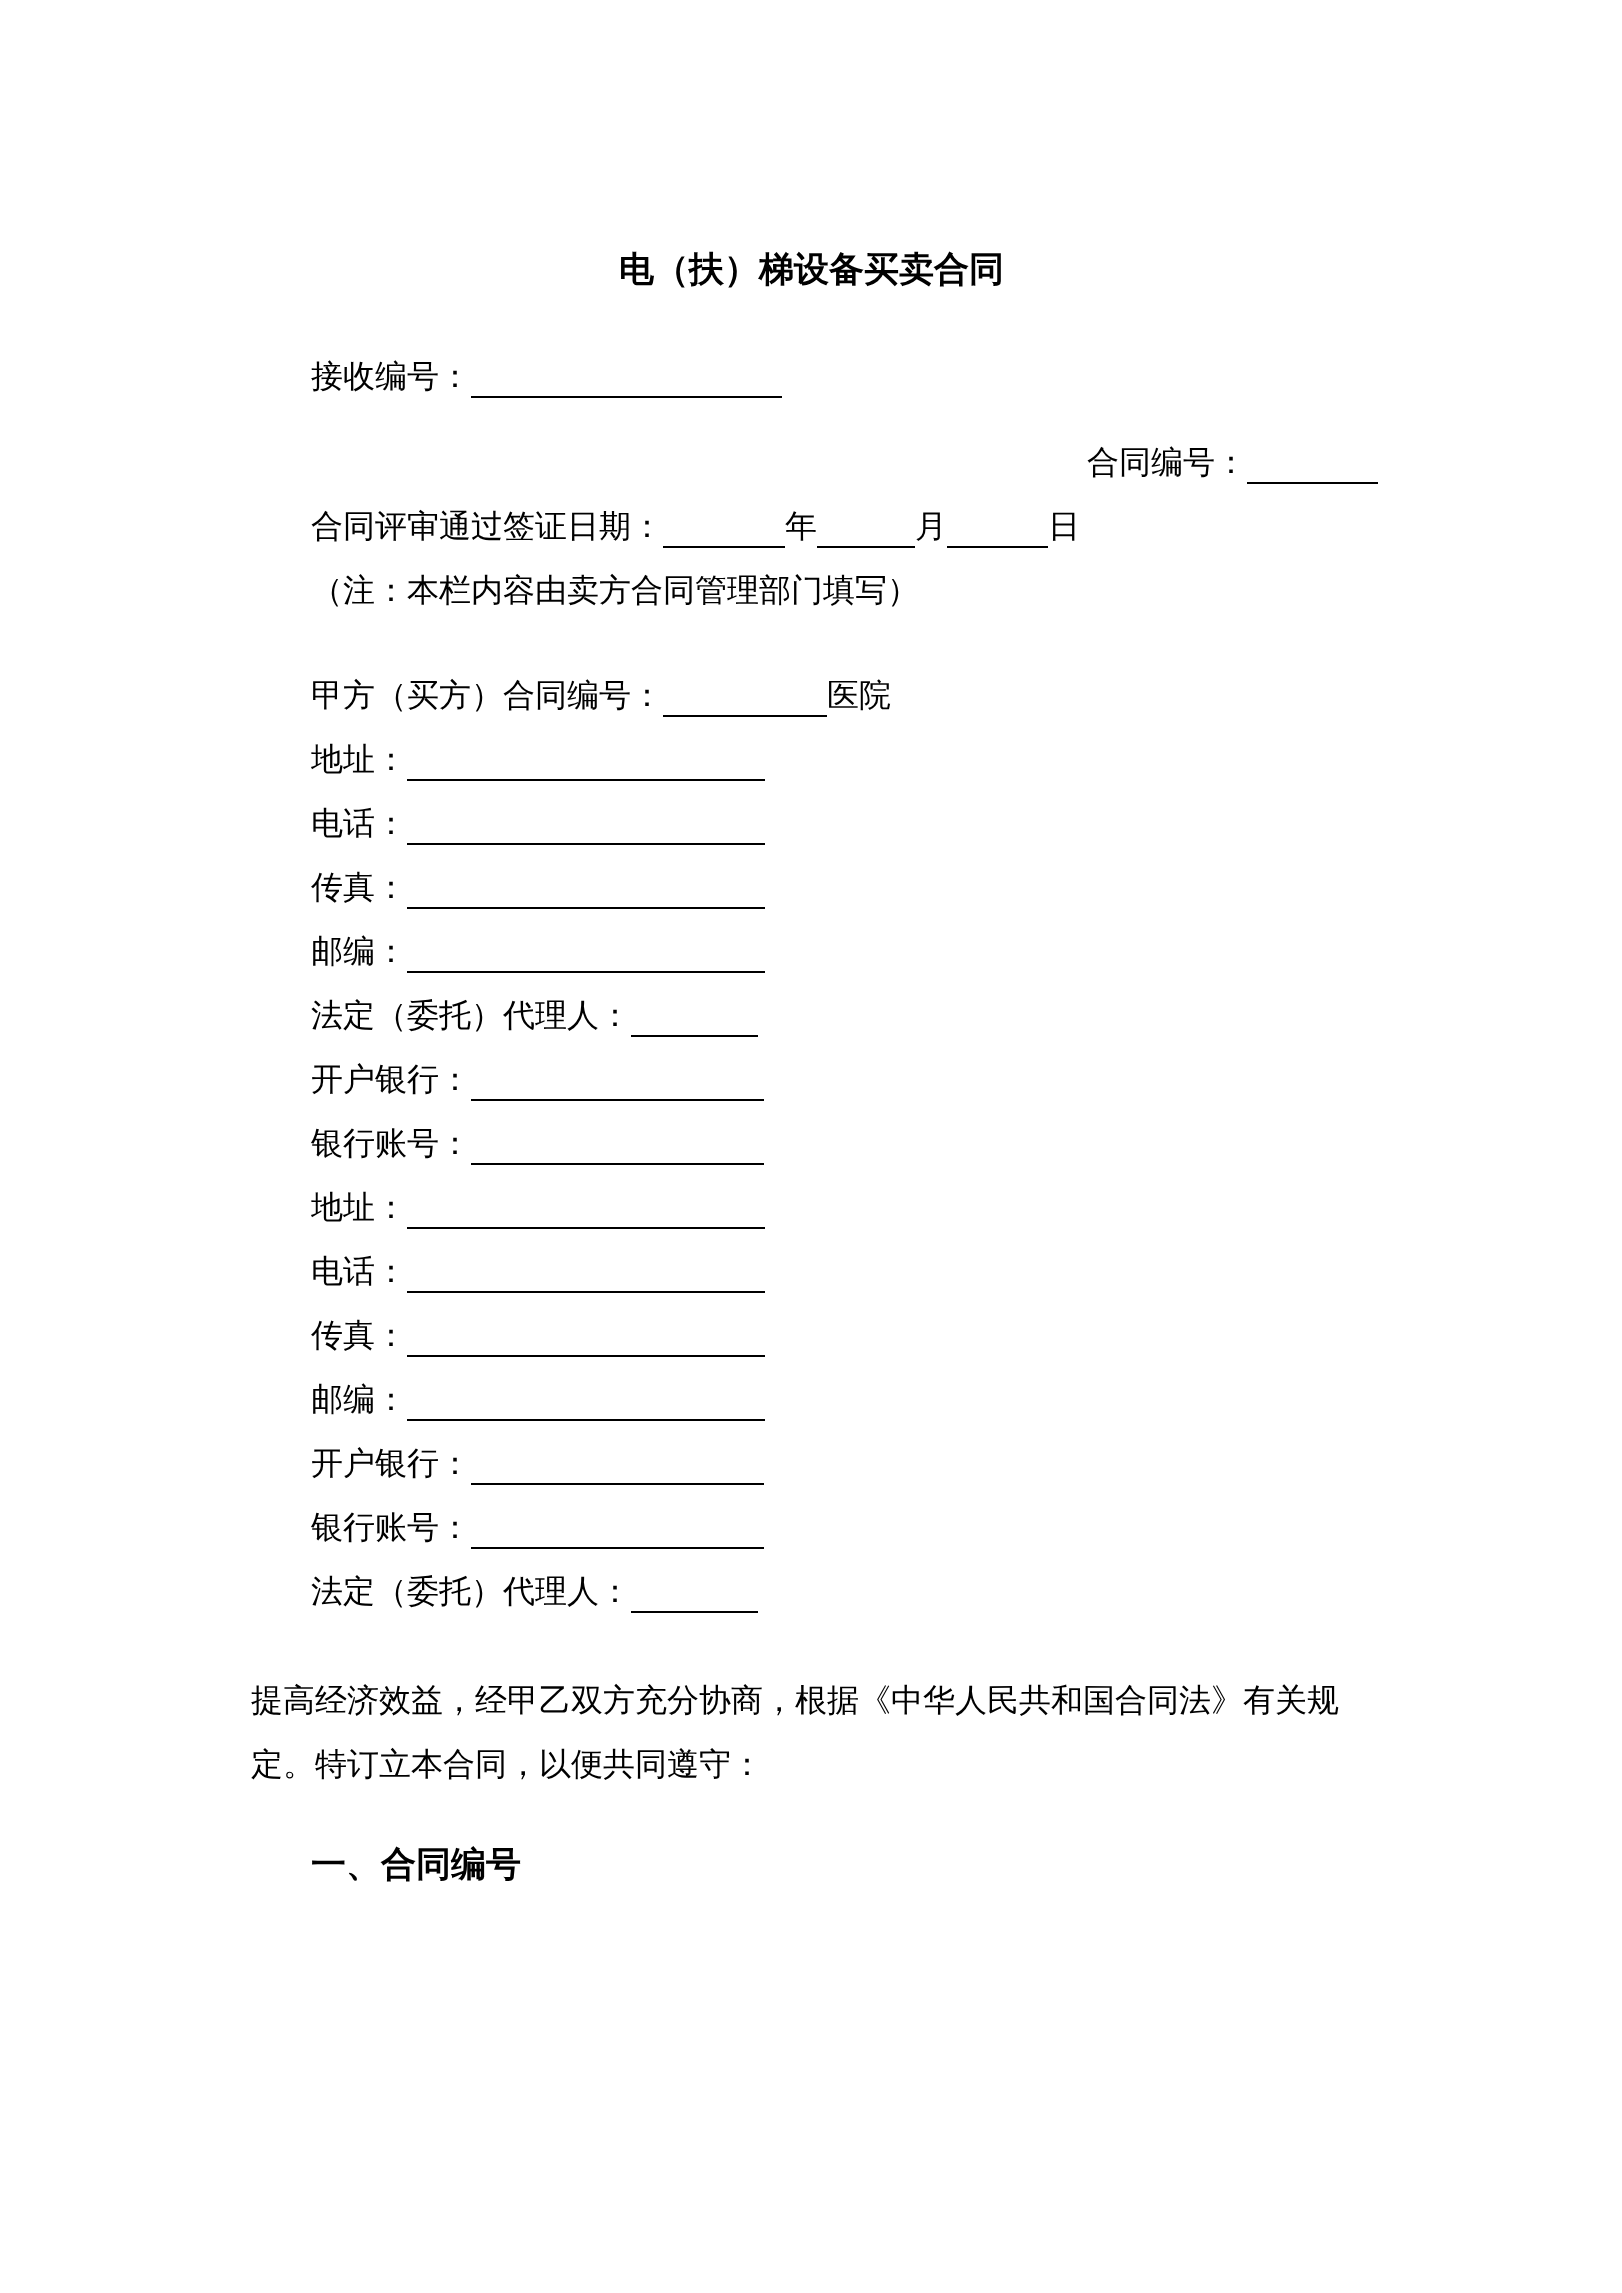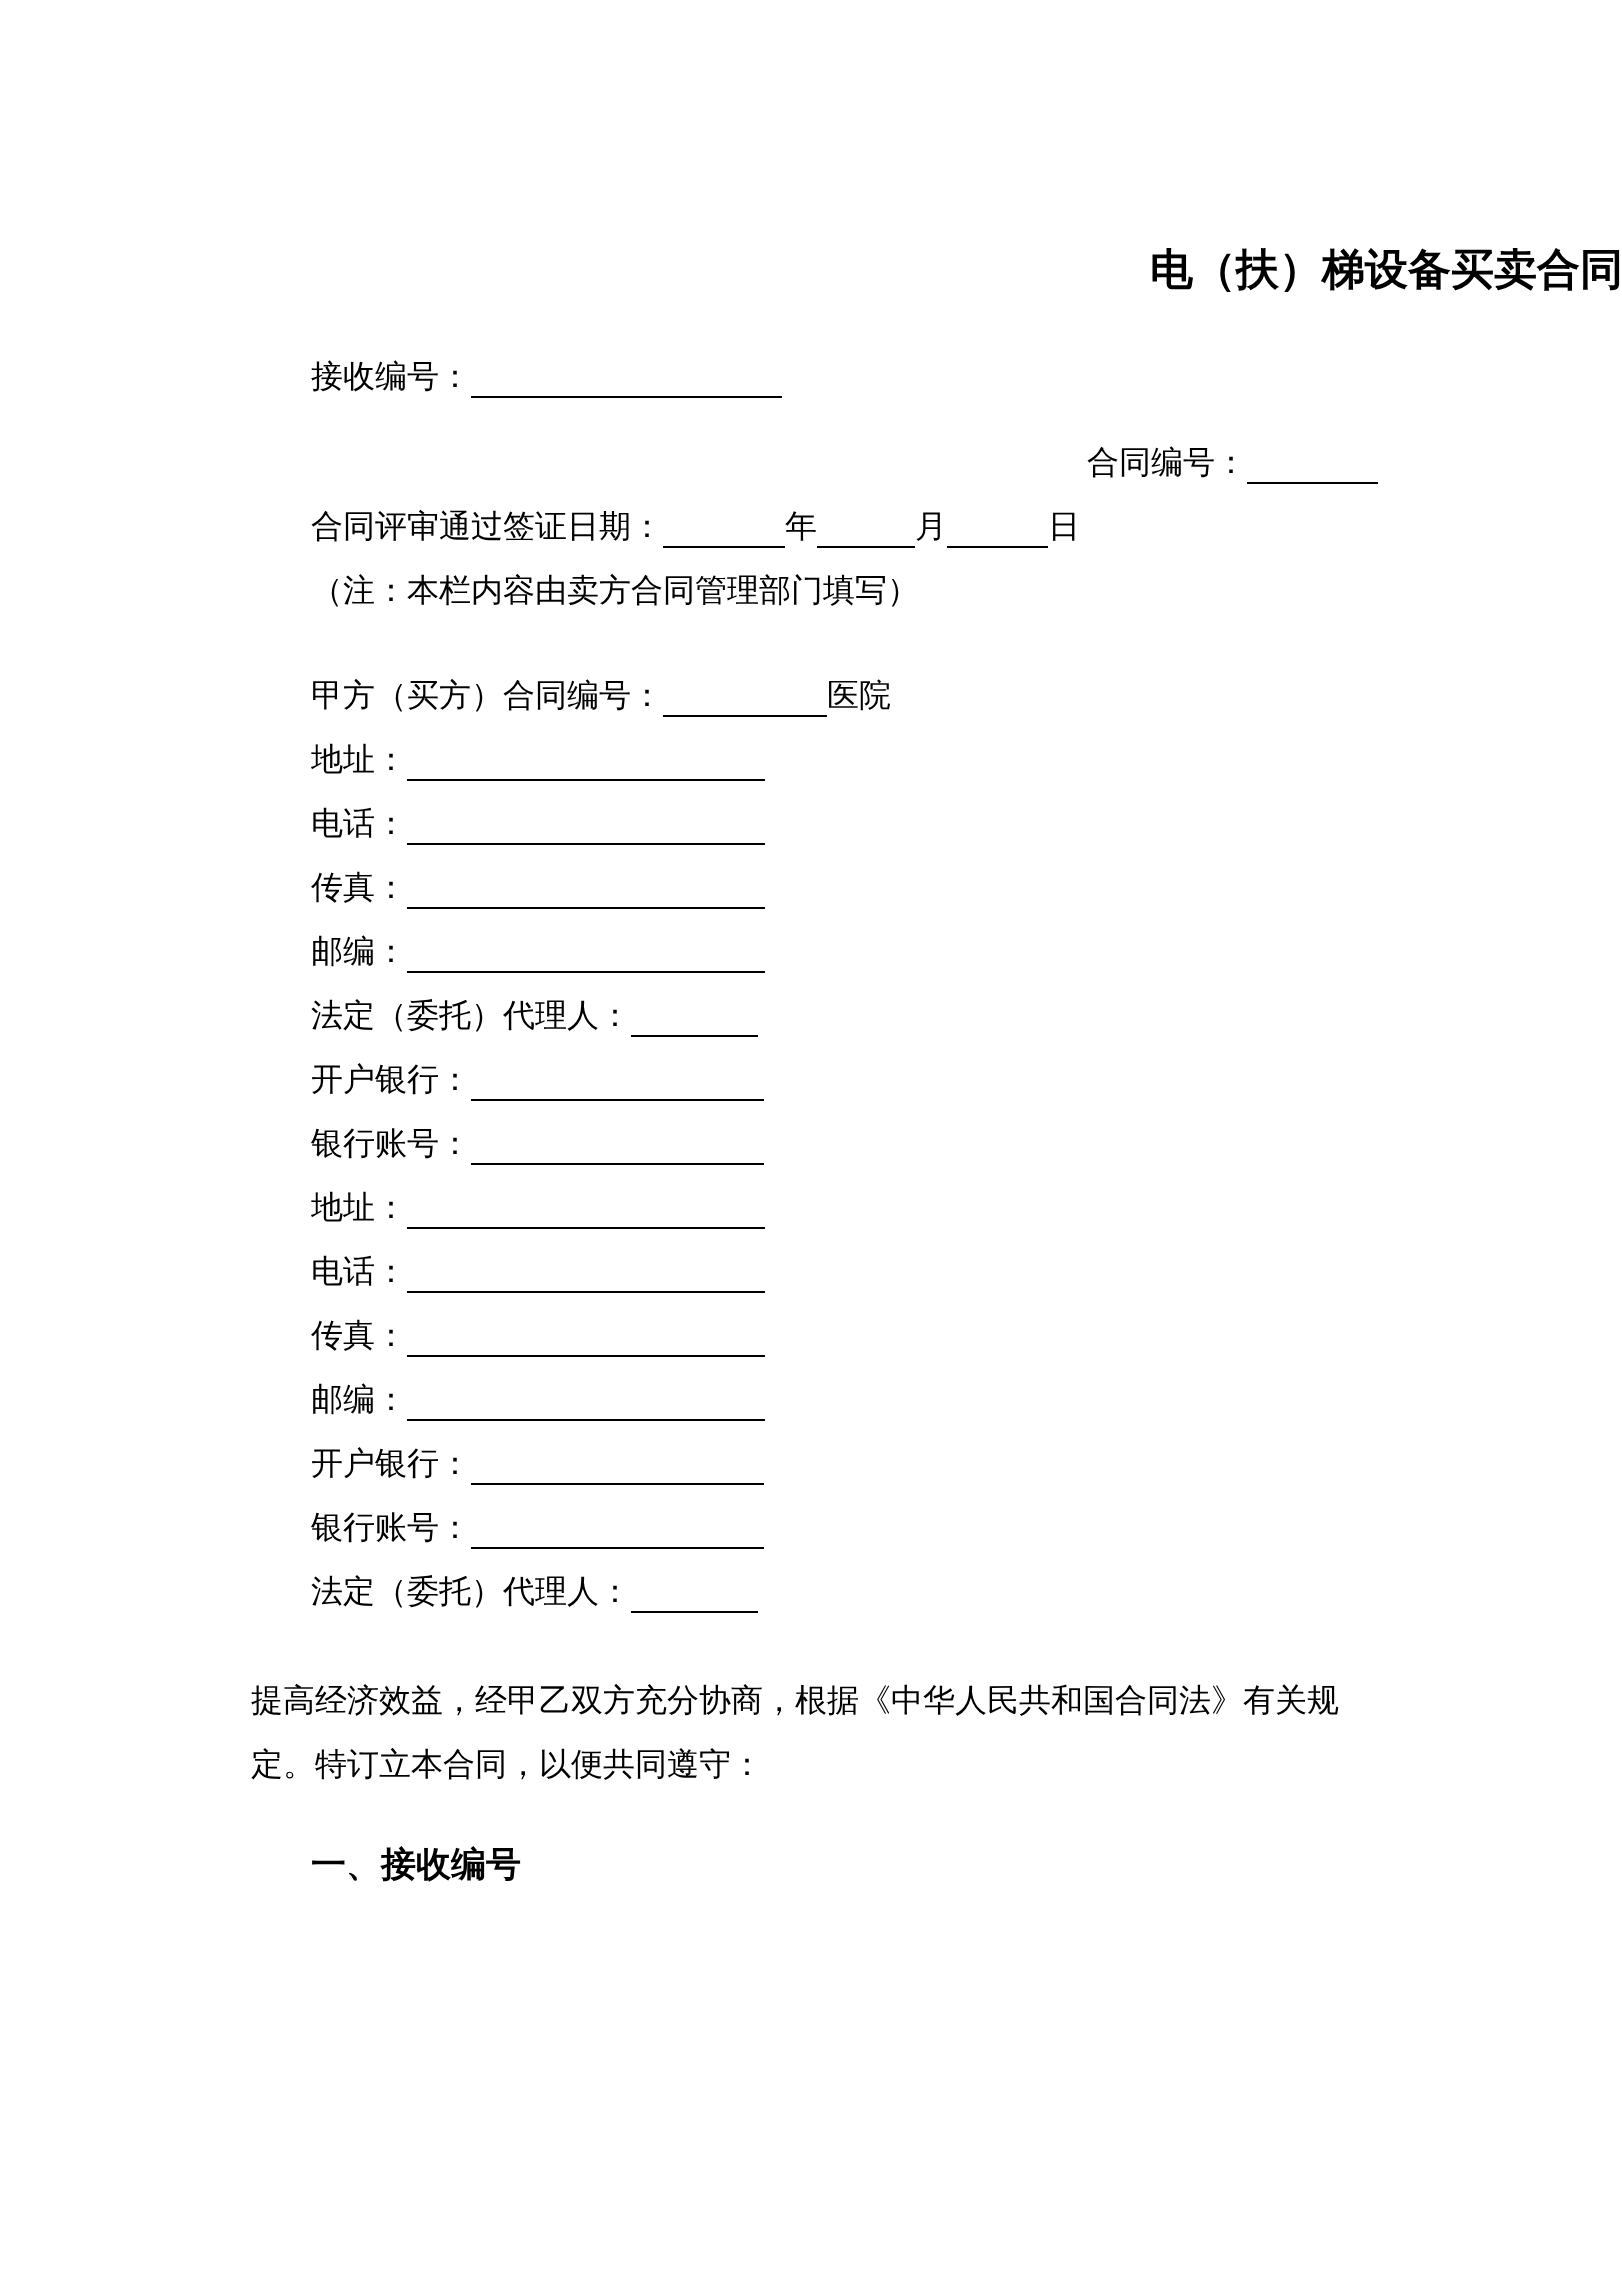--- a/index.html
+++ b/index.html
@@ -11,24 +11,24 @@
     color: #000000;
     font-family: "Liberation Serif", "DejaVu Serif", serif;
     font-size: 32px;
     overflow: hidden;
     box-sizing: border-box;
   }
   .doc-title {
     margin-top: 237px;
     height: 64px;
     line-height: 64px;
-    text-align: right;
+    text-align: center;
     font-family: "Liberation Sans", "DejaVu Sans", sans-serif;
     font-weight: bold;
-    font-size: 43px;
+    font-size: 35px;
     white-space: nowrap;
   }
   .content { padding: 0 245px 0 251px; }
   .line {
     height: 64px;
     line-height: 64px;
     white-space: nowrap;
   }
   .ind  { text-indent: 60px; }
   .ind2 { text-indent: 64px; }
@@ -128,17 +128,17 @@
     </div>
     <div class="line ind">
       <span>法定（委托）代理人：</span><span class="bl w140"></span>
     </div>
 
     <div class="mt50">
       <div class="line">提高经济效益，经甲乙双方充分协商，根据《中华人民共和国合同法》有关规</div>
       <div class="line">定。特订立本合同，以便共同遵守：</div>
     </div>
 
-    <div class="line ind heading mt40">一、接收编号</div>
+    <div class="line ind heading mt40">一、合同编号</div>
 
   </div>
 </div>
 
 
 </body></html>

